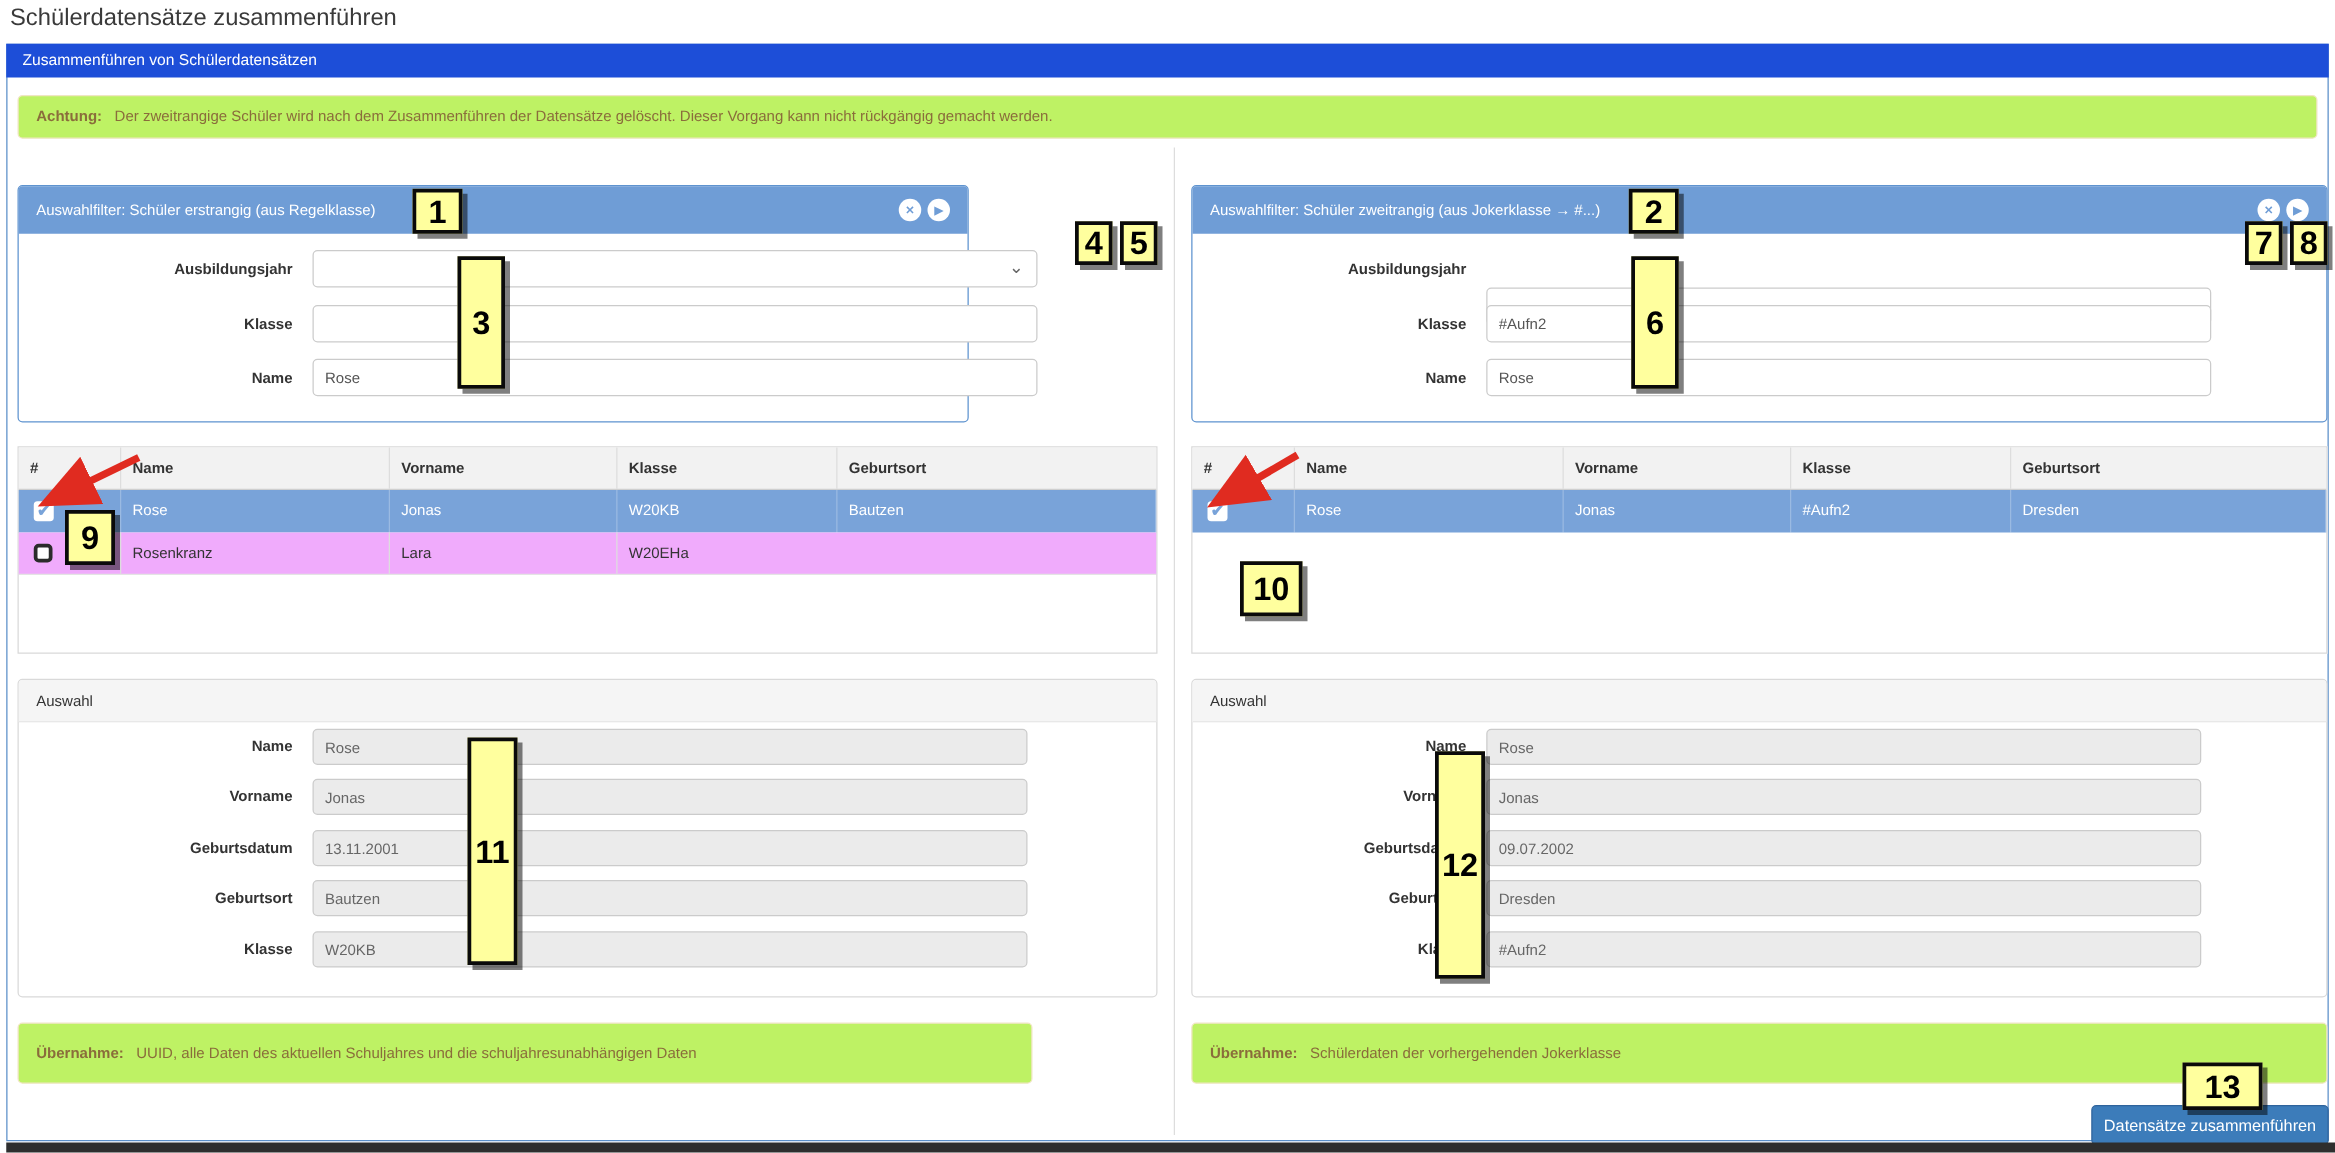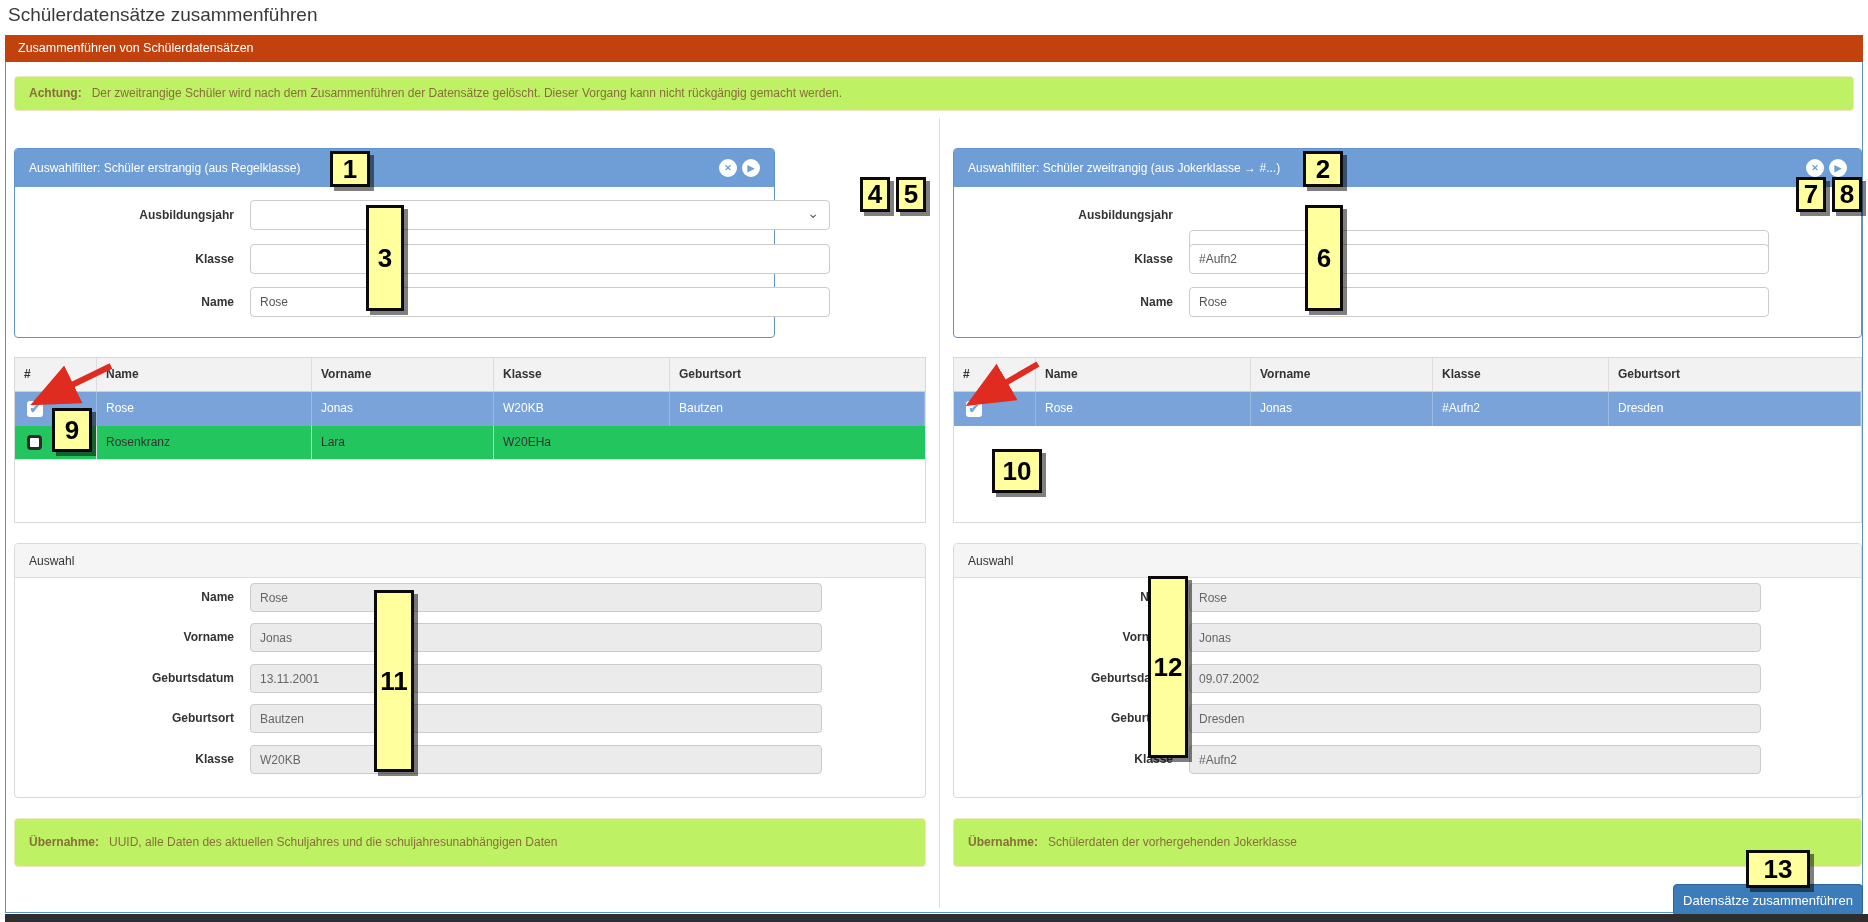--- a/index.html
+++ b/index.html
@@ -5,21 +5,21 @@
   * { margin:0; padding:0; box-sizing:border-box; }
   html,body { width:1868px; height:922px; background:#fff; overflow:hidden;
               font-family:"Liberation Sans", sans-serif; font-size:12px; color:#333; }
   .abs { position:absolute; }
 
   
   .page-title { left:8px; top:4px; font-size:19px; color:#3a3a3a; }
 
   
   .shell { left:5px; top:35px; width:1858px; height:878px; border:1px solid #5b8fc9; background:#fff; }
-  .shell-head { left:5px; top:35px; width:1858px; height:27px; background:#c2410c; color:#fff;
+  .shell-head { left:5px; top:35px; width:1858px; height:27px; background:#1d4ed8; color:#fff;
                 line-height:27px; padding-left:13px; font-size:12.5px; }
 
   
   .alert { background:#bef264; border:1px solid #f0e5c3; border-radius:4px; color:#8a6d3b; }
   .warn-box { left:14px; top:76px; width:1840px; height:35px; line-height:33px; padding-left:14px; }
   .note-box { top:818px; height:49px; line-height:47px; padding-left:14px; }
   .bold { font-weight:bold; }
 
   
   .panel-blue { top:148px; height:190px; background:#fff; border:1px solid #5e93cf; border-radius:4px; }
@@ -37,21 +37,21 @@
 
   
   .tbl { top:357px; height:166px; background:#fff; border:1px solid #d9d9d9; }
   .trow { display:flex; width:100%; }
   .thead { height:34px; background:#f2f2f2; font-weight:bold; border-bottom:1px solid #cfcfcf; }
   .tcell { padding-left:9px; line-height:33px; border-right:1px solid #ddd; overflow:hidden; white-space:nowrap; }
   .tcell:last-child { border-right:none; }
   .c0{width:82px;} .c1{width:215px;} .c2{width:182px;} .c3{width:176px;} .c4{flex:1;}
   .rsel { height:34px; background:#79a3d9; color:#fff; }
   .rsel .tcell { border-right:1px solid rgba(255,255,255,0.25); }
-  .rnorm { height:34px; background:#22c55e; color:#333; border-bottom:1px solid #e4e4e4; }
+  .rnorm { height:34px; background:#f0abfc; color:#333; border-bottom:1px solid #e4e4e4; }
   .ckd { display:inline-block; width:16px; height:16px; margin:9px 0 0 4px; background:#fff;
          border-radius:3px; color:#79a3d9; font-weight:bold; font-size:13px; line-height:16px; text-align:center; }
   .unck { display:inline-block; width:15px; height:15px; margin:9px 0 0 4px; background:#fff;
           border:3px solid #2b2b2b; border-radius:4px; }
 
   
   .aus { top:543px; height:255px; background:#fff; border:1px solid #d9d9d9; border-radius:4px; }
   .aus-head { position:absolute; left:0; top:0; right:0; height:34px; background:#f5f5f5;
               border-bottom:1px solid #ddd; border-radius:3px 3px 0 0; line-height:34px; padding-left:14px; color:#333; }
   .fld-dis { background:#ebebeb; color:#666; }
@@ -72,21 +72,21 @@
   #a2  { left:1303px; top:151px; width:40px; height:36px; }
   #a3  { left:366px;  top:205px; width:38px; height:106px; }
   #a4  { left:860px;  top:177px; width:30px; height:35px; }
   #a5  { left:896px;  top:177px; width:30px; height:35px; }
   #a6  { left:1305px; top:205px; width:38px; height:106px; }
   #a7  { left:1796px; top:177px; width:30px; height:35px; }
   #a8  { left:1832px; top:177px; width:30px; height:35px; }
   #a9  { left:52px;   top:408px; width:40px; height:44px; }
   #a10 { left:992px;  top:408px; width:50px; height:44px;margin-top:41px; }
   #a11 { left:374px;  top:590px; width:40px; height:182px; }
-  #a12 { left:1148px; top:576px; width:40px; height:182px; }
+  #a12 { left:1148px; top:601px; width:40px; height:182px; }
   #a13 { left:1746px; top:850px; width:64px; height:38px; }
   .arrow-svg { z-index:45; }
 </style>
 </head>
 <body>
 
 <div class="abs page-title">Schülerdatensätze zusammenführen</div>
 
 <div class="abs shell"></div>
 <div class="abs shell-head">Zusammenführen von Schülerdatensätzen</div>
@@ -147,21 +147,21 @@
 <input class="abs fld fld-dis" style="left: 250px; top: 583px; width: 572px; height: 29px;" disabled="" value="Rose">
 <div class="abs flabel" style="left:14px;top:623px;line-height:29px;">Vorname</div>
 <input class="abs fld fld-dis" style="left: 250px; top: 623px; width: 572px; height: 29px;" disabled="" value="Jonas">
 <div class="abs flabel" style="left:14px;top:664px;line-height:29px;">Geburtsdatum</div>
 <input class="abs fld fld-dis" style="left: 250px; top: 664px; width: 572px; height: 29px;" disabled="" value="13.11.2001">
 <div class="abs flabel" style="left:14px;top:704px;line-height:29px;">Geburtsort</div>
 <input class="abs fld fld-dis" style="left: 250px; top: 704px; width: 572px; height: 29px;" disabled="" value="Bautzen">
 <div class="abs flabel" style="left:14px;top:745px;line-height:29px;">Klasse</div>
 <input class="abs fld fld-dis" style="left: 250px; top: 745px; width: 572px; height: 29px;" disabled="" value="W20KB">
 
-<div class="abs alert note-box" style="left:14px;width:912px;">
+<div class="abs alert note-box" style="left:14px;width:812px;">
   <span class="bold">Übernahme:</span>&nbsp;&nbsp;
   <span>UUID, alle Daten des aktuellen Schuljahres und die schuljahresunabhängigen Daten</span>
 </div>
 
 <div class="abs panel-blue" style="left:953px;width:909px;">
   <div class="panel-blue-head">
     <span>Auswahlfilter: Schüler zweitrangig (aus Jokerklasse → #...)</span>
     <span class="picons">
       <span class="circ">✕</span>
       <span class="circ">▶</span>

